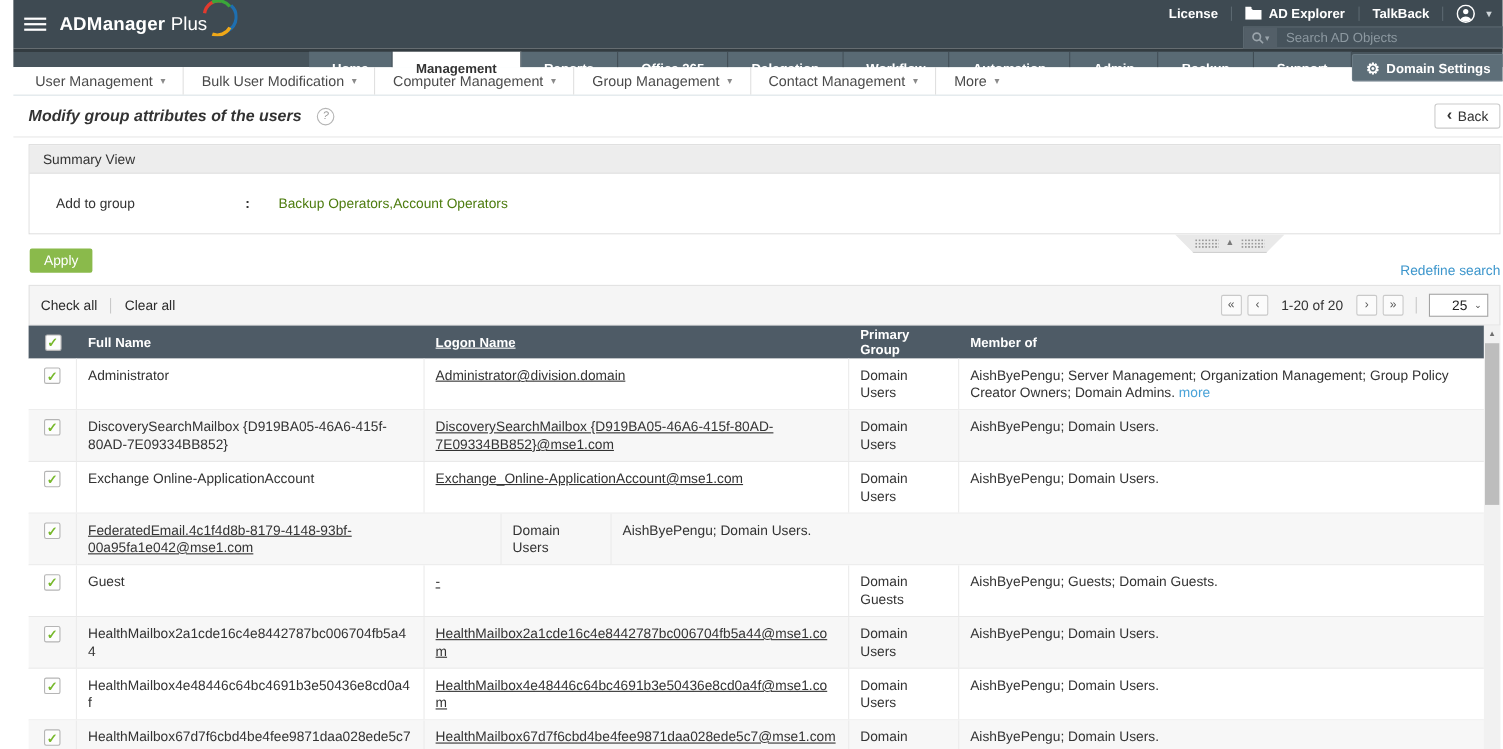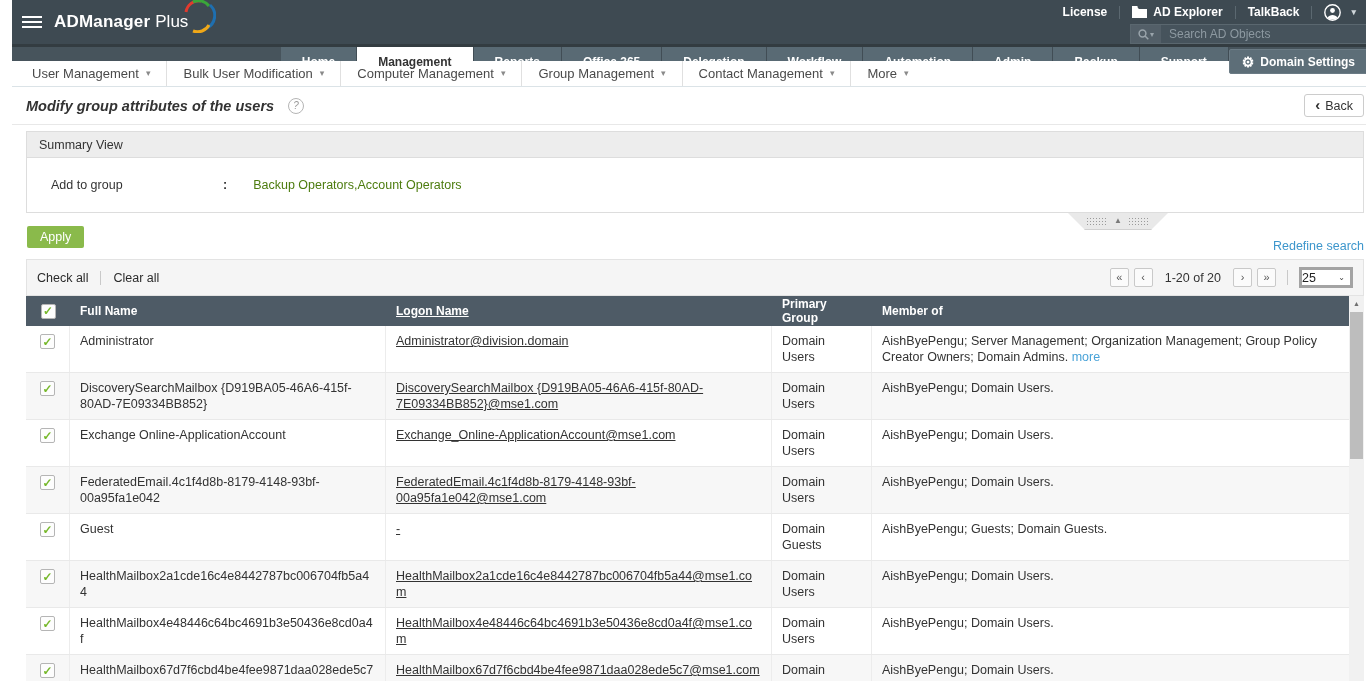--- a/index.html
+++ b/index.html
@@ -70,21 +70,21 @@
 
   
   .toolbar { margin:0 14px; height:37px; background:#f5f5f5; border:1px solid #e3e3e3; display:flex; align-items:center; justify-content:space-between; padding:0 10px; }
   .toolbar-left { display:flex; align-items:center; gap:12px; }
   .tool-link { font-size:12.5px; color:#2b2b2b; cursor:pointer; text-decoration:none; }
   .tool-sep { width:1px; height:14px; background:#c9c9c9; }
   .toolbar-right { display:flex; align-items:center; gap:5px; }
   .pg-btn { width:19px; height:19px; background:#fbfbfb; border:1px solid #c9c9c9; border-radius:2px; color:#555; font-size:11px; display:flex; align-items:center; justify-content:center; cursor:pointer; line-height:1; }
   .pg-info { font-size:12.5px; color:#333; margin:0 7px; }
   .pg-sep { width:1px; height:15px; background:#c9c9c9; margin:0 6px; }
-  .page-size { width:54px; height:21px; background:#fff; border:3px solid #a3a3a3; display:flex; align-items:center; justify-content:space-between; padding-left:0; cursor:pointer; }
+  .page-size { width:54px; height:21px; background:#fff; border:1px solid #a3a3a3; display:flex; align-items:center; justify-content:space-between; padding-left:20px; cursor:pointer; }
   .page-size-val { font-size:12.5px; color:#222; }
   .page-size-arrow { width:17px; height:100%; display:flex; align-items:center; justify-content:center; color:#444; font-size:8px; }
 
   
   .table-wrap { margin:0 14px; display:flex; align-items:stretch; }
   .table-main { flex:1; }
   .thead { display:flex; background:#4e5b66; height:30px; align-items:center; }
   .thead .hcell { color:#fff; font-size:12px; font-weight:bold; padding:0 10px; }
   .c-check { width:44px; display:flex; justify-content:center; align-items:center; align-self:stretch; }
   .c-full  { width:316px; }
@@ -329,21 +329,20 @@
             <div class="cell c-mem">
               <span>AishByePengu; Domain Users.</span>
               
             </div>
           </div>
 
           <div class="row">
             <div class="cell c-check">
               <span class="cb">✓</span>
             </div>
-            <div class="cell c-full">FederatedEmail.4c1f4d8b-8179-4148-93bf-00a95fa1e042</div>
             <div class="cell c-logon">FederatedEmail.4c1f4d8b-8179-4148-93bf-00a95fa1e042@mse1.com</div>
             <div class="cell c-prim">Domain Users</div>
             <div class="cell c-mem">
               <span>AishByePengu; Domain Users.</span>
               
             </div>
           </div>
 
           <div class="row">
             <div class="cell c-check">

